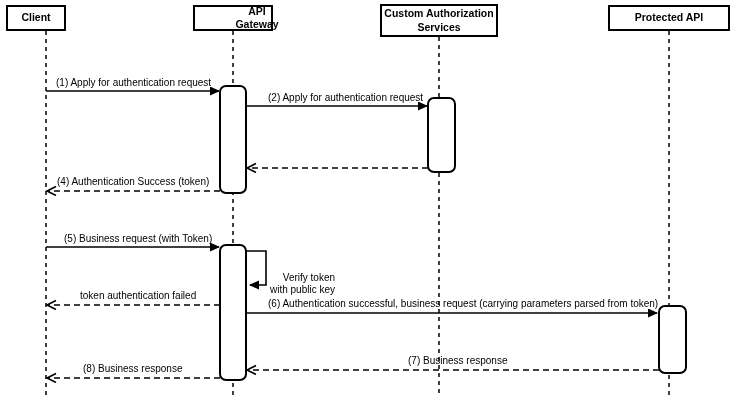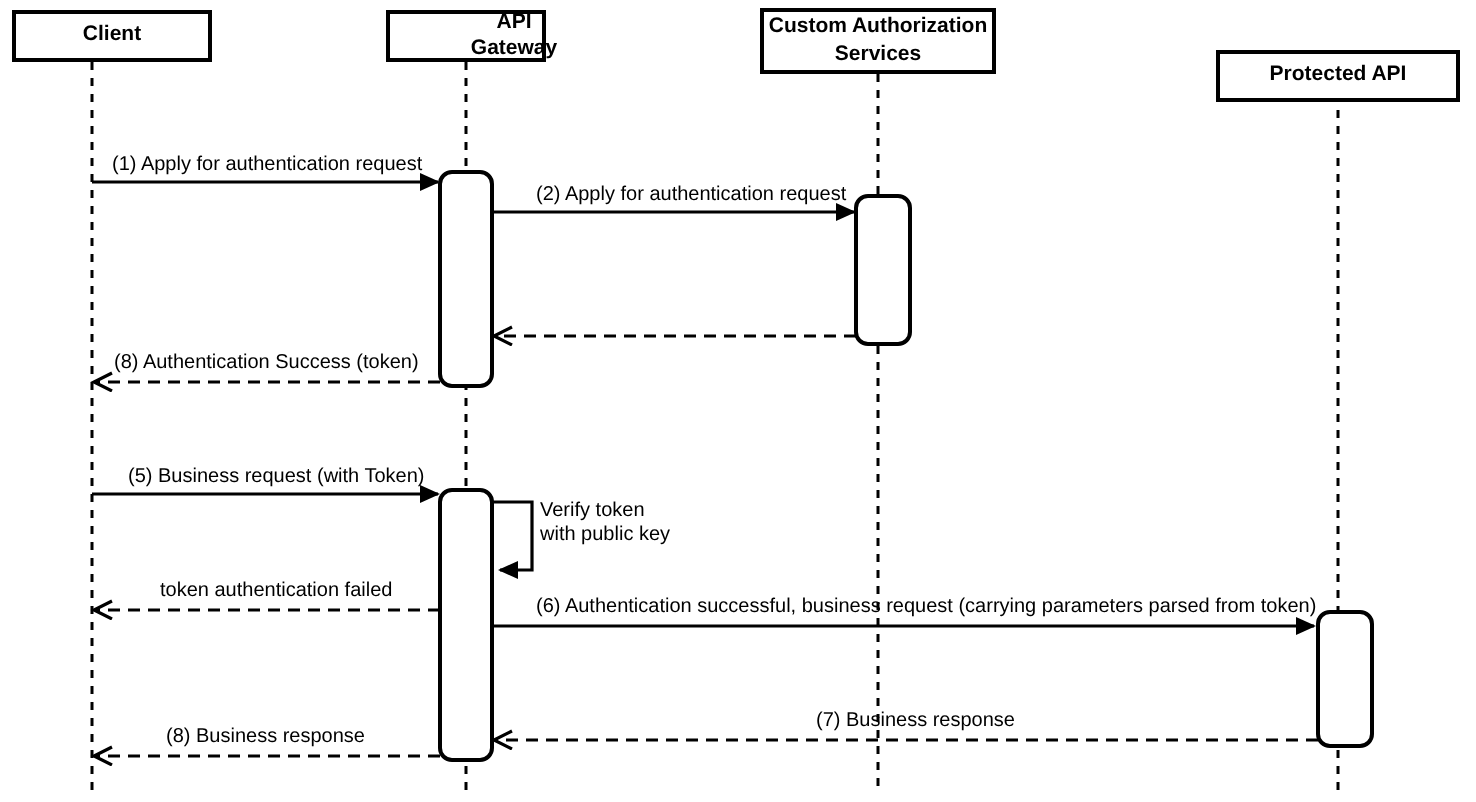--- a/index.html
+++ b/index.html
@@ -20,24 +20,24 @@
     display: flex;
     align-items: center;
     justify-content: center;
     text-align: center;
     font-weight: bold;
     font-size: 10.5px;
     line-height: 1.25;
     color: #000000;
     z-index: 3;
   }
-  .p-client   { left: 6px;   top: 5px; width: 100px;  height: 26px; }
+  .p-client   { left: 6px;   top: 5px; width: 60px;  height: 26px; }
   .p-gateway  { left: 193px; top: 5px; width: 80px;  height: 26px; padding-left: 48px; }
   .p-cas      { left: 380px; top: 4px; width: 118px; height: 33px; padding: 0 2px; }
-  .p-papi     { left: 608px; top: 5px; width: 122px; height: 26px; margin-top: 20px; }
+  .p-papi     { left: 608px; top: 5px; width: 122px; height: 26px; }
   .msg-label {
     position: absolute;
     font-size: 10px;
     font-weight: normal;
     color: #000000;
     white-space: nowrap;
     z-index: 4;
   }
   .multiline { white-space: pre-line; line-height: 12px; }
   .note-text {
@@ -85,23 +85,23 @@
     <line x1="220" y1="378" x2="48" y2="378" stroke="#000000" stroke-width="1.6" stroke-dasharray="6,4" marker-end="url(#arrOpen)"></line>
   </svg>
 
   <div class="participant p-client">Client</div>
   <div class="participant p-gateway">API Gateway</div>
   <div class="participant p-cas">Custom Authorization Services</div>
   <div class="participant p-papi">Protected API</div>
 
   <div class="msg-label" style="left:56px;  top:77px;">(1) Apply for authentication request</div>
   <div class="msg-label" style="left:268px; top:92px;">(2) Apply for authentication request</div>
-  <div class="msg-label" style="left:57px;  top:176px;">(8) Authentication Success (token)</div>
+  <div class="msg-label" style="left:57px;  top:176px;">(4) Authentication Success (token)</div>
   <div class="msg-label" style="left:64px;  top:233px;">(5) Business request (with Token)</div>
-  <div class="msg-label multiline" style="left:270px; top:250px;">Verify token
+  <div class="msg-label multiline" style="left:270px; top:272px;text-align:right;">Verify token
 with public key</div>
   <div class="msg-label" style="left:80px;  top:290px;">token authentication failed</div>
   <div class="msg-label" style="left:268px; top:298px;">(6) Authentication successful, business request (carrying parameters parsed from token)</div>
   <div class="msg-label" style="left:408px; top:355px;">(7) Business response</div>
   <div class="msg-label" style="left:83px;  top:363px;">(8) Business response</div>
 
 
 </div>
 
 </body></html>

